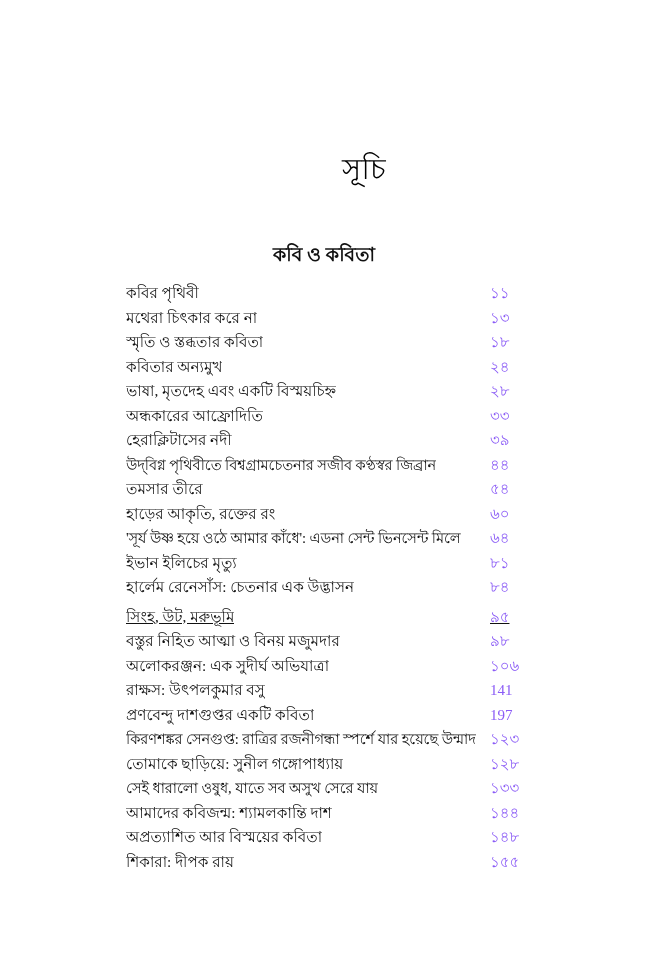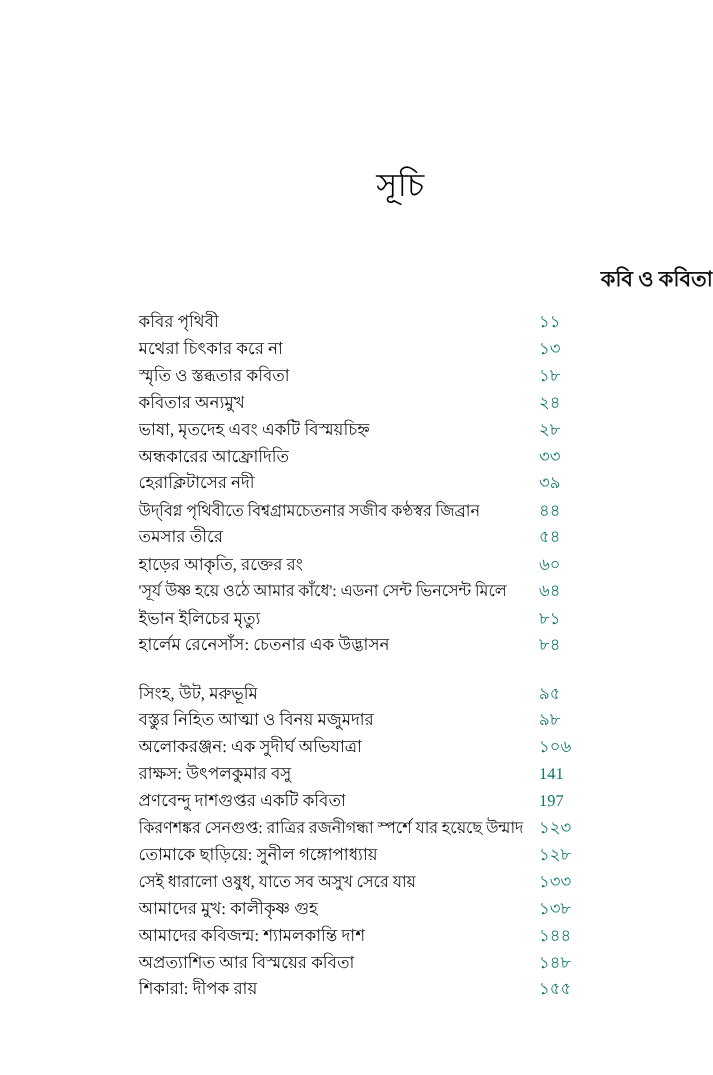--- a/index.html
+++ b/index.html
@@ -38,21 +38,21 @@
     color: #000000;
     margin-left: 40px;
   }
 
   
   .section-heading {
     position: absolute;
     top: 243px;
     left: 0;
     width: 648px;
-    text-align: right;
+    text-align: center;
     font-size: 19px;
     line-height: 1.25;
     font-weight: 700;
     color: #111111;
   }
 
   
   .toc {
     position: absolute;
     top: 281px;
@@ -64,36 +64,37 @@
     display: flex;
     align-items: flex-start;
     justify-content: space-between;
     height: 24.5px;
     font-size: 15.2px;
     line-height: 24.5px;
     white-space: nowrap;
   }
 
   .toc-entry.gap-before {
-    margin-top: 19px;
+    margin-top: 5px;
+    text-decoration: underline;
   }
 
   .entry-title {
     flex: 0 1 auto;
     overflow: hidden;
     text-overflow: clip;
     color: #111111;
   }
 
   .entry-page {
     flex: 0 0 auto;
     width: 42px;
     text-align: left;
     margin-left: 14px;
-    color: #0f766e;
+    color: #8b5cf6;
     font-size: 15px;
   }
 
   
   .toc-entry.long .entry-title {
     font-size: 14.6px;
     letter-spacing: -0.1px;
   }
 </style>
 </head>
@@ -184,24 +185,20 @@
       </div>
       <div class="toc-entry">
         <span class="entry-title">তোমাকে ছাড়িয়ে: সুনীল গঙ্গোপাধ্যায়</span>
         <span class="entry-page">১২৮</span>
       </div>
       <div class="toc-entry long">
         <span class="entry-title">সেই ধারালো ওষুধ, যাতে সব অসুখ সেরে যায়</span>
         <span class="entry-page">১৩৩</span>
       </div>
       <div class="toc-entry">
-        <span class="entry-title">আমাদের মুখ: কালীকৃষ্ণ গুহ</span>
-        <span class="entry-page">১৩৮</span>
-      </div>
-      <div class="toc-entry">
         <span class="entry-title">আমাদের কবিজন্ম: শ্যামলকান্তি দাশ</span>
         <span class="entry-page">১৪৪</span>
       </div>
       <div class="toc-entry">
         <span class="entry-title">অপ্রত্যাশিত আর বিস্ময়ের কবিতা</span>
         <span class="entry-page">১৪৮</span>
       </div>
       <div class="toc-entry">
         <span class="entry-title">শিকারা: দীপক রায়</span>
         <span class="entry-page">১৫৫</span>

